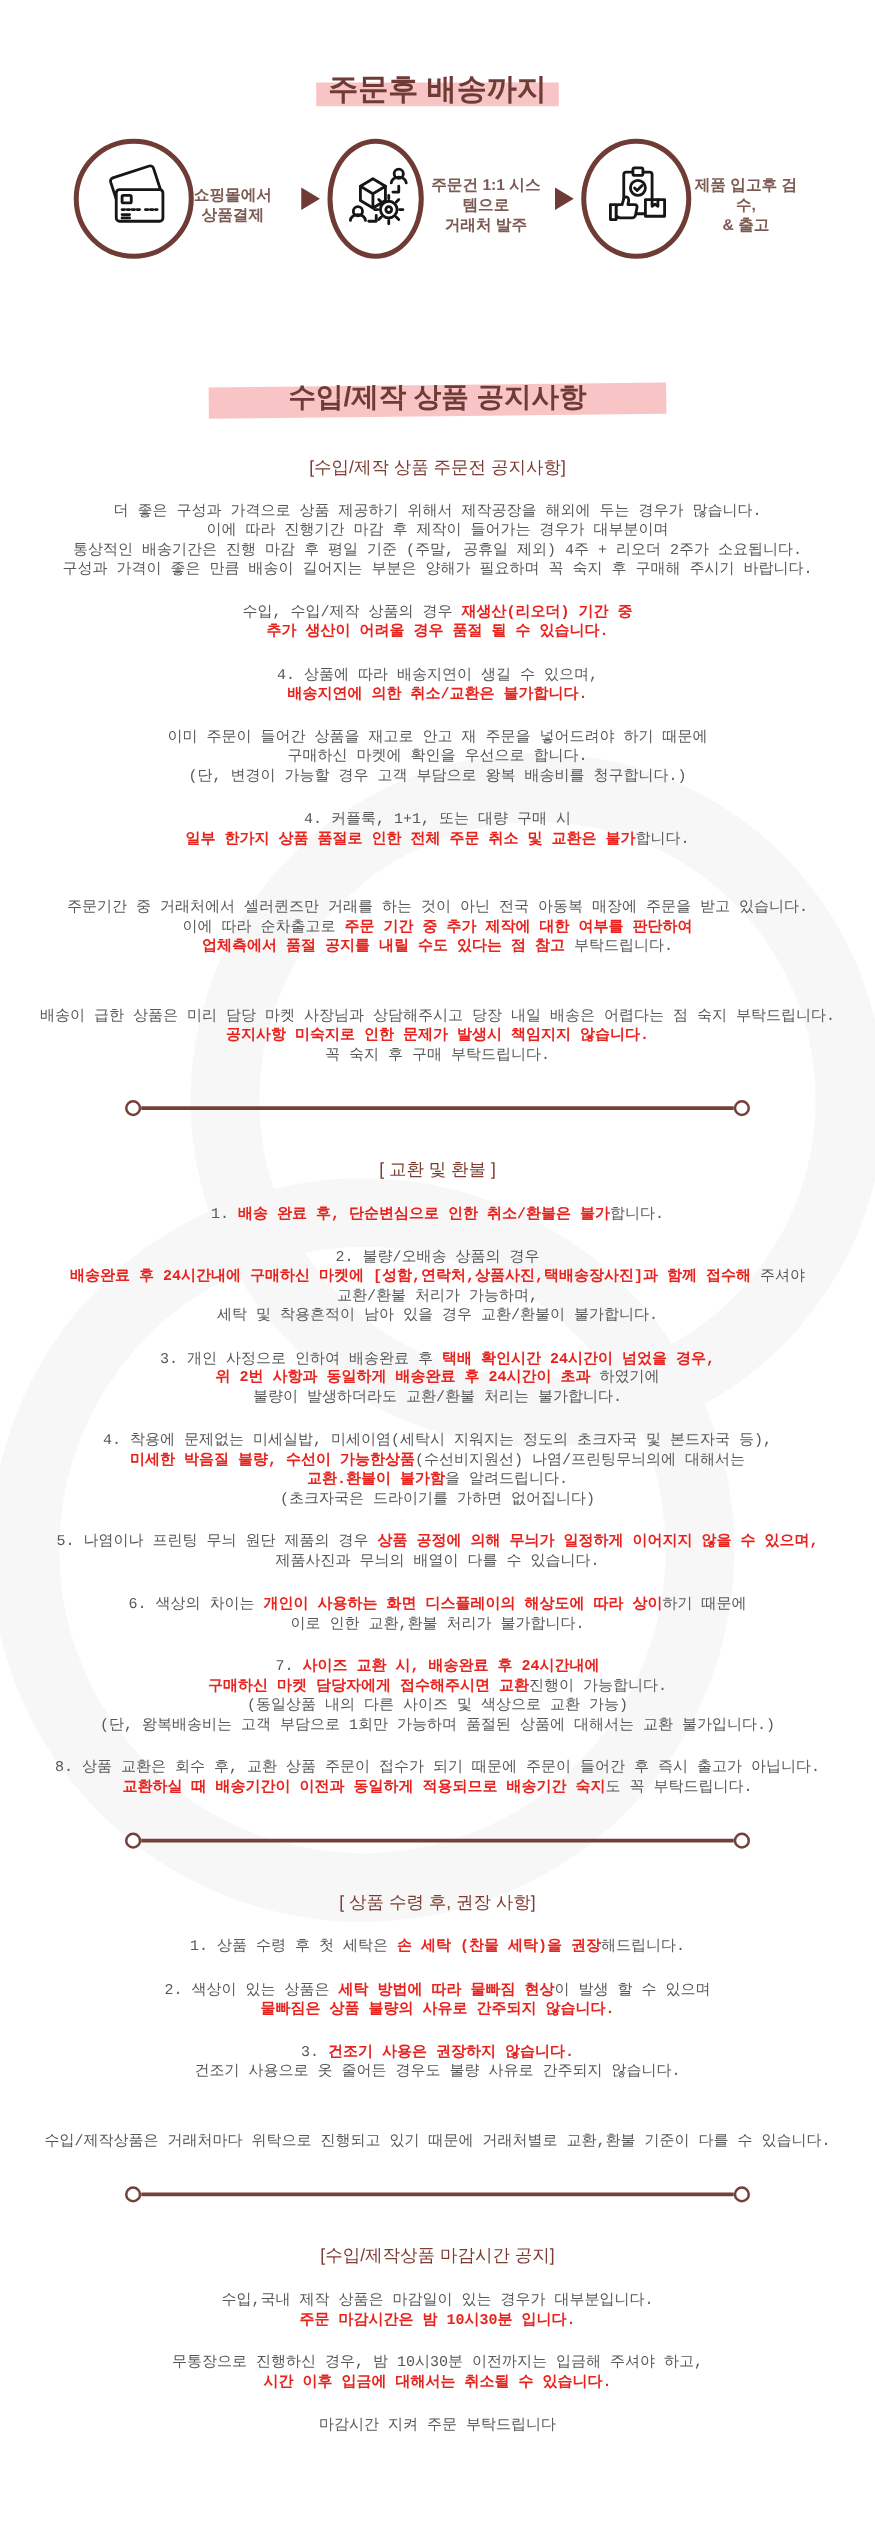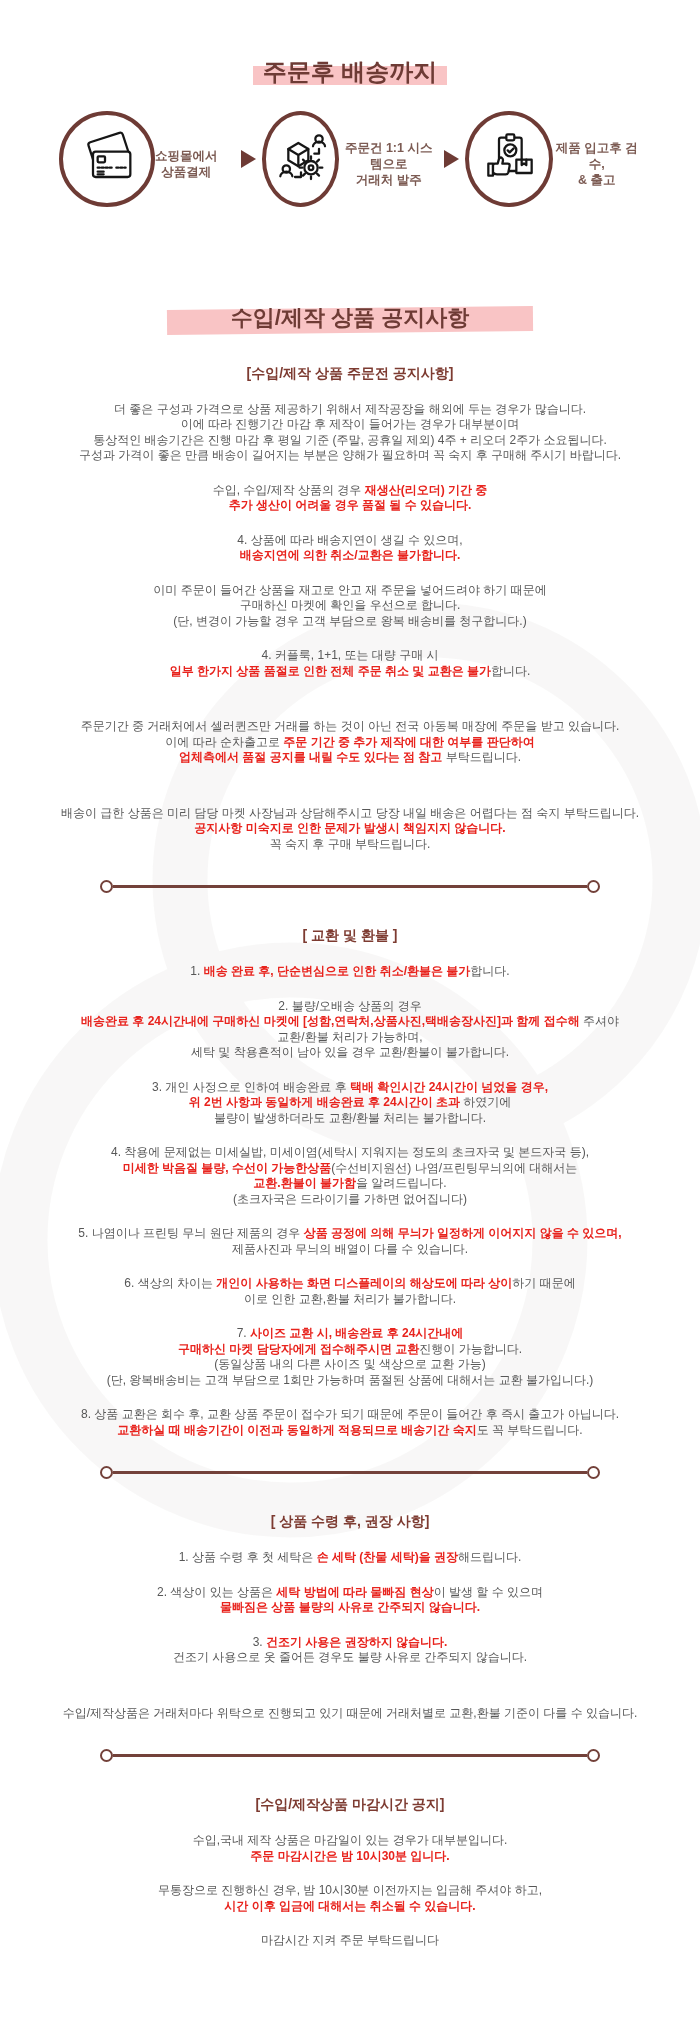--- a/index.html
+++ b/index.html
@@ -34,24 +34,24 @@
   .circle{width:96px;height:96px;border:4px solid var(--brown);border-radius:50%;
           background:#fff;display:flex;align-items:center;justify-content:center;box-sizing:border-box;}
   .step-label{margin-top:9px;font-size:12.5px;line-height:16px;color:var(--label);
               text-align:center;white-space:pre-line;font-weight:bold;}
   .arrow{width:0;height:0;border-left:15px solid var(--brown);
          border-top:9px solid transparent;border-bottom:9px solid transparent;
          margin:39px 6px 0 6px;}
 
   
   .section{text-align:center;}
-  .sec-heading{display:block;margin-top:34px;font-size:14px;font-weight:bold;color:var(--maroon);}
+  .sec-heading{display:block;margin-top:34px;font-size:14px;font-weight:normal;color:var(--maroon);}
   .block{margin-top:19px;font-size:12px;line-height:15.5px;}
   .block.lg{margin-top:40px;}
-  .ln{white-space:nowrap;}
+  .ln{white-space:nowrap;font-family:Liberation Mono, monospace;}
   .ln .g{color:var(--gray);}
   .ln .r{color:var(--red);font-weight:bold;}
 
   
   .divider{display:flex;align-items:center;width:500px;margin:28px auto 0 auto;}
   .divider .ring{width:9px;height:9px;border:2.5px solid var(--line);border-radius:50%;background:#fff;flex:0 0 auto;}
   .divider .bar{flex:1;height:2.5px;background:var(--line);}
   svg .s{stroke:#161616;stroke-width:3.4;fill:none;stroke-linejoin:round;stroke-linecap:round;}
   svg .sf{stroke:#161616;stroke-width:3.4;fill:#fff;stroke-linejoin:round;}
 </style>

